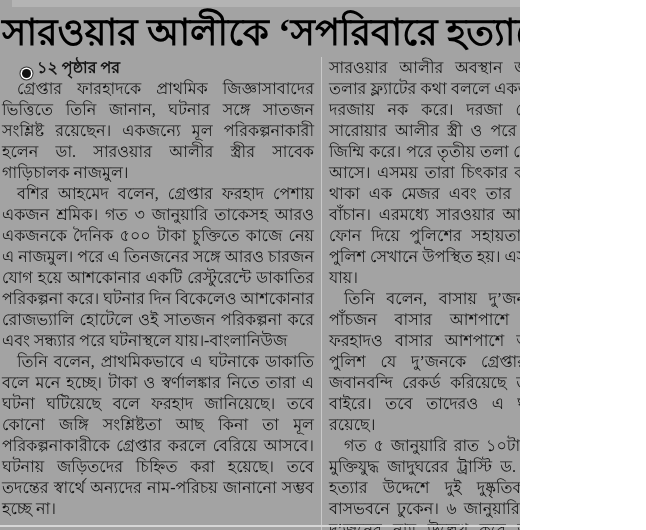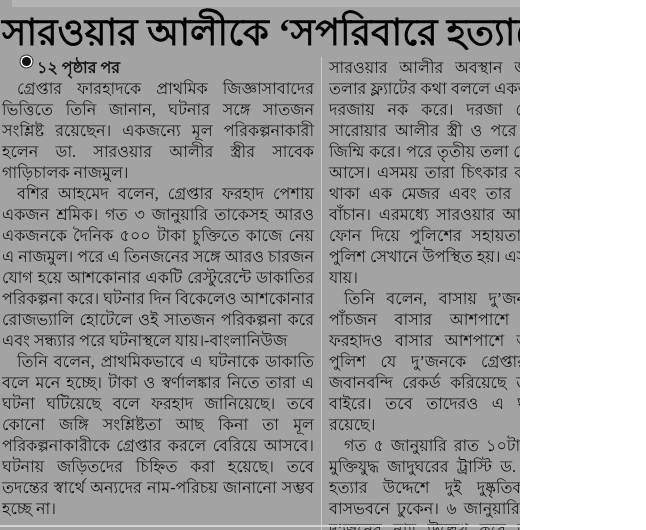--- a/index.html
+++ b/index.html
@@ -57,21 +57,21 @@
     margin: 0;
     text-indent: 15px;
   }
   .col p.no-indent {
     text-indent: 0;
   }
   .lead {
     font-weight: bold;
     text-indent: 0 !important;
     display: flex;
-    align-items: flex-start;
+    align-items: flex-end;
     gap: 6px;
     padding-left: 20px;
   }
   .bullet {
     display: inline-block;
     width: 9px;
     height: 9px;
     background: #111111;
     border-radius: 50%;
     box-shadow: 0 0 0 1.5px #ffffff, 0 0 0 2.5px #333333;

